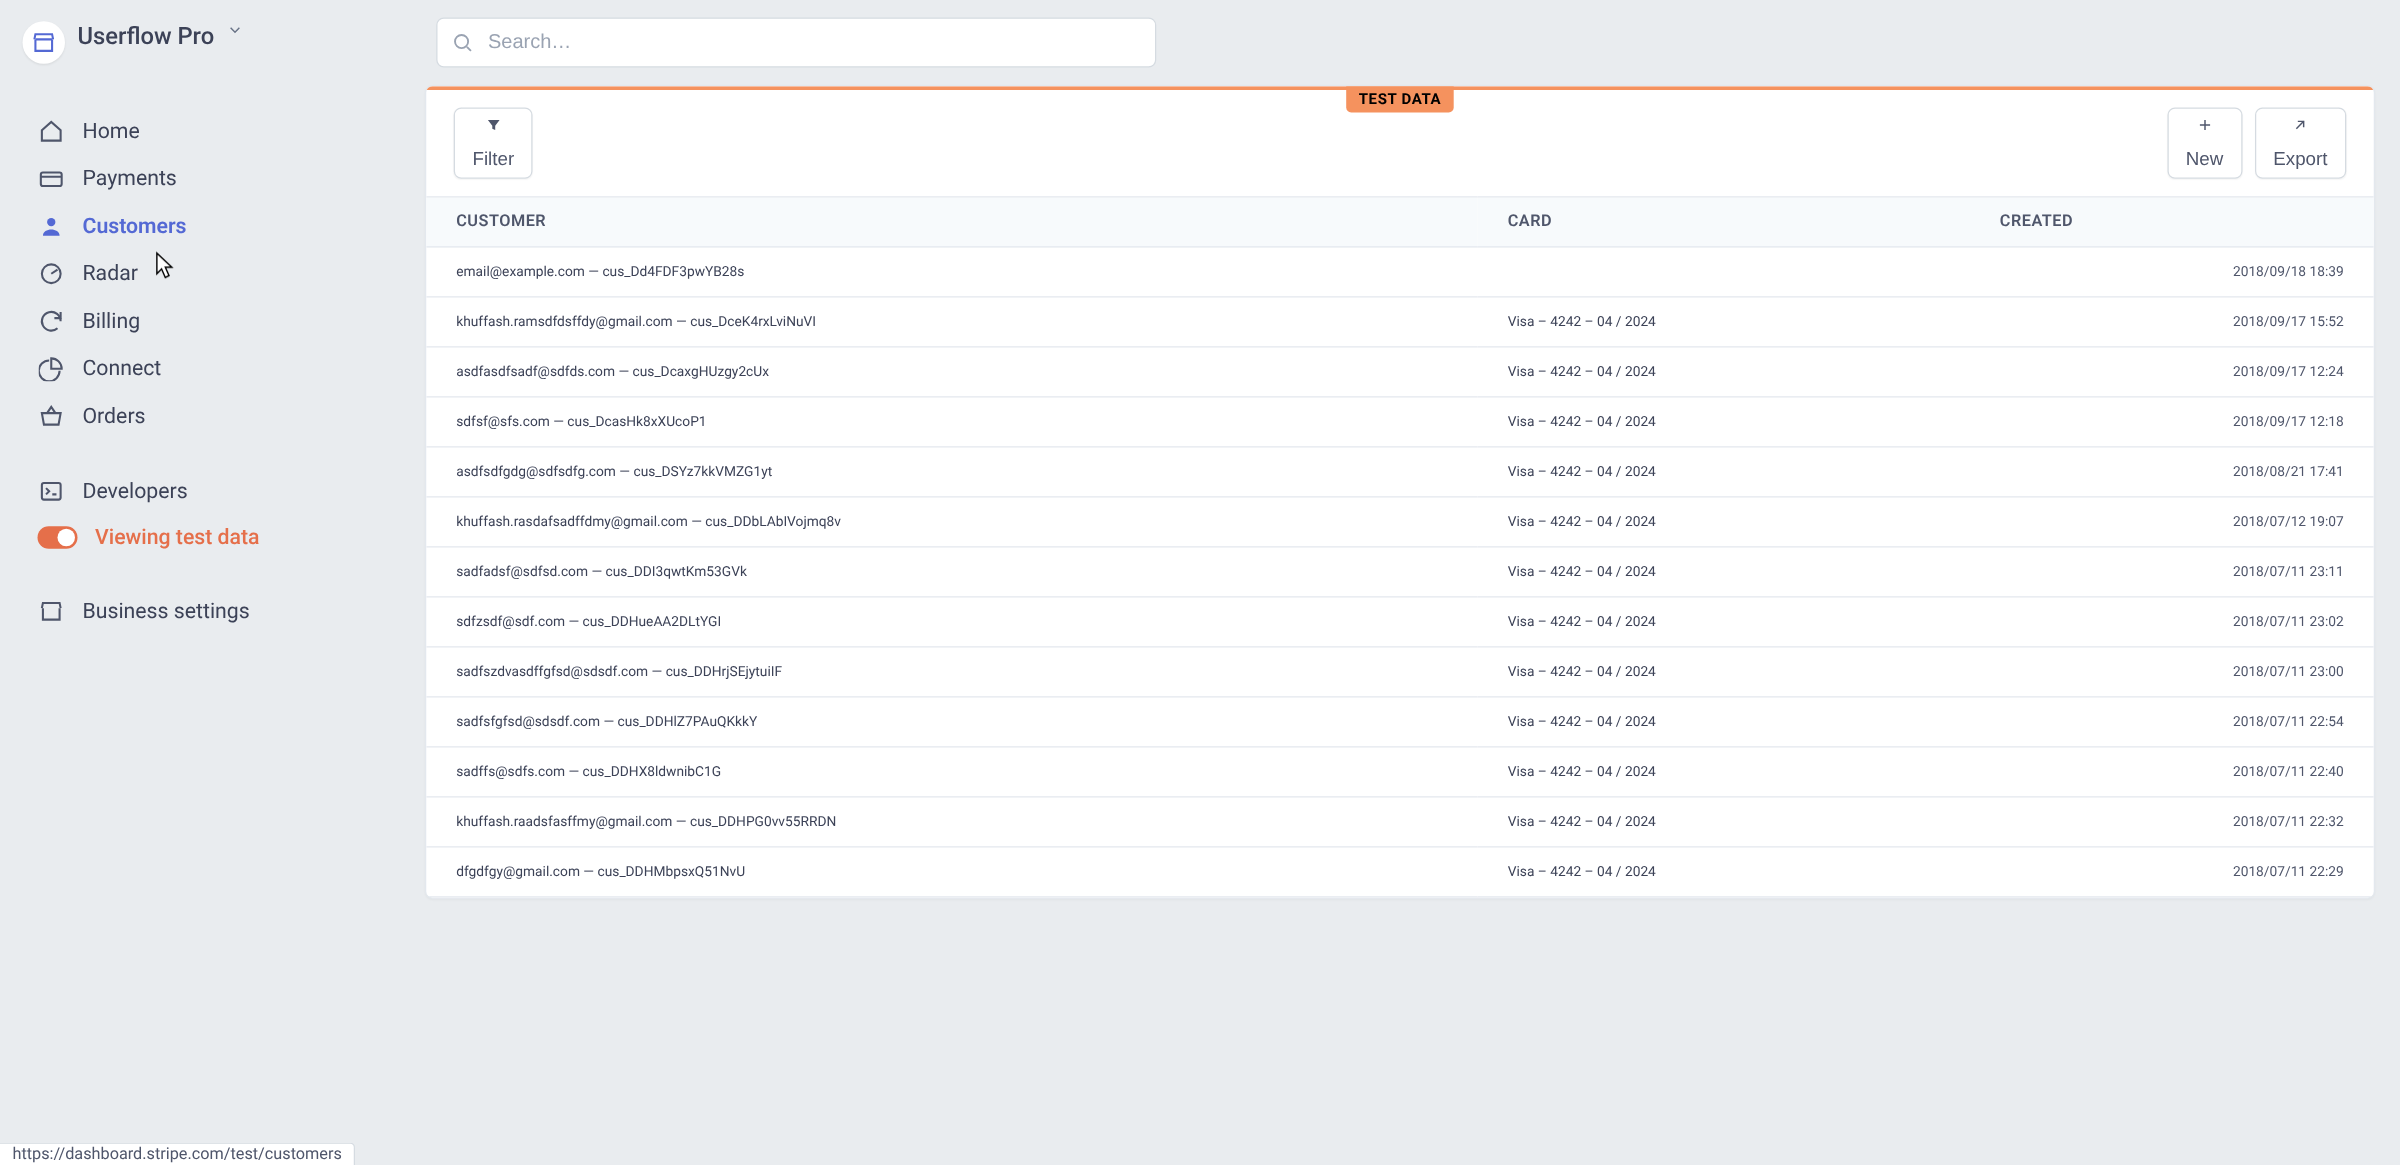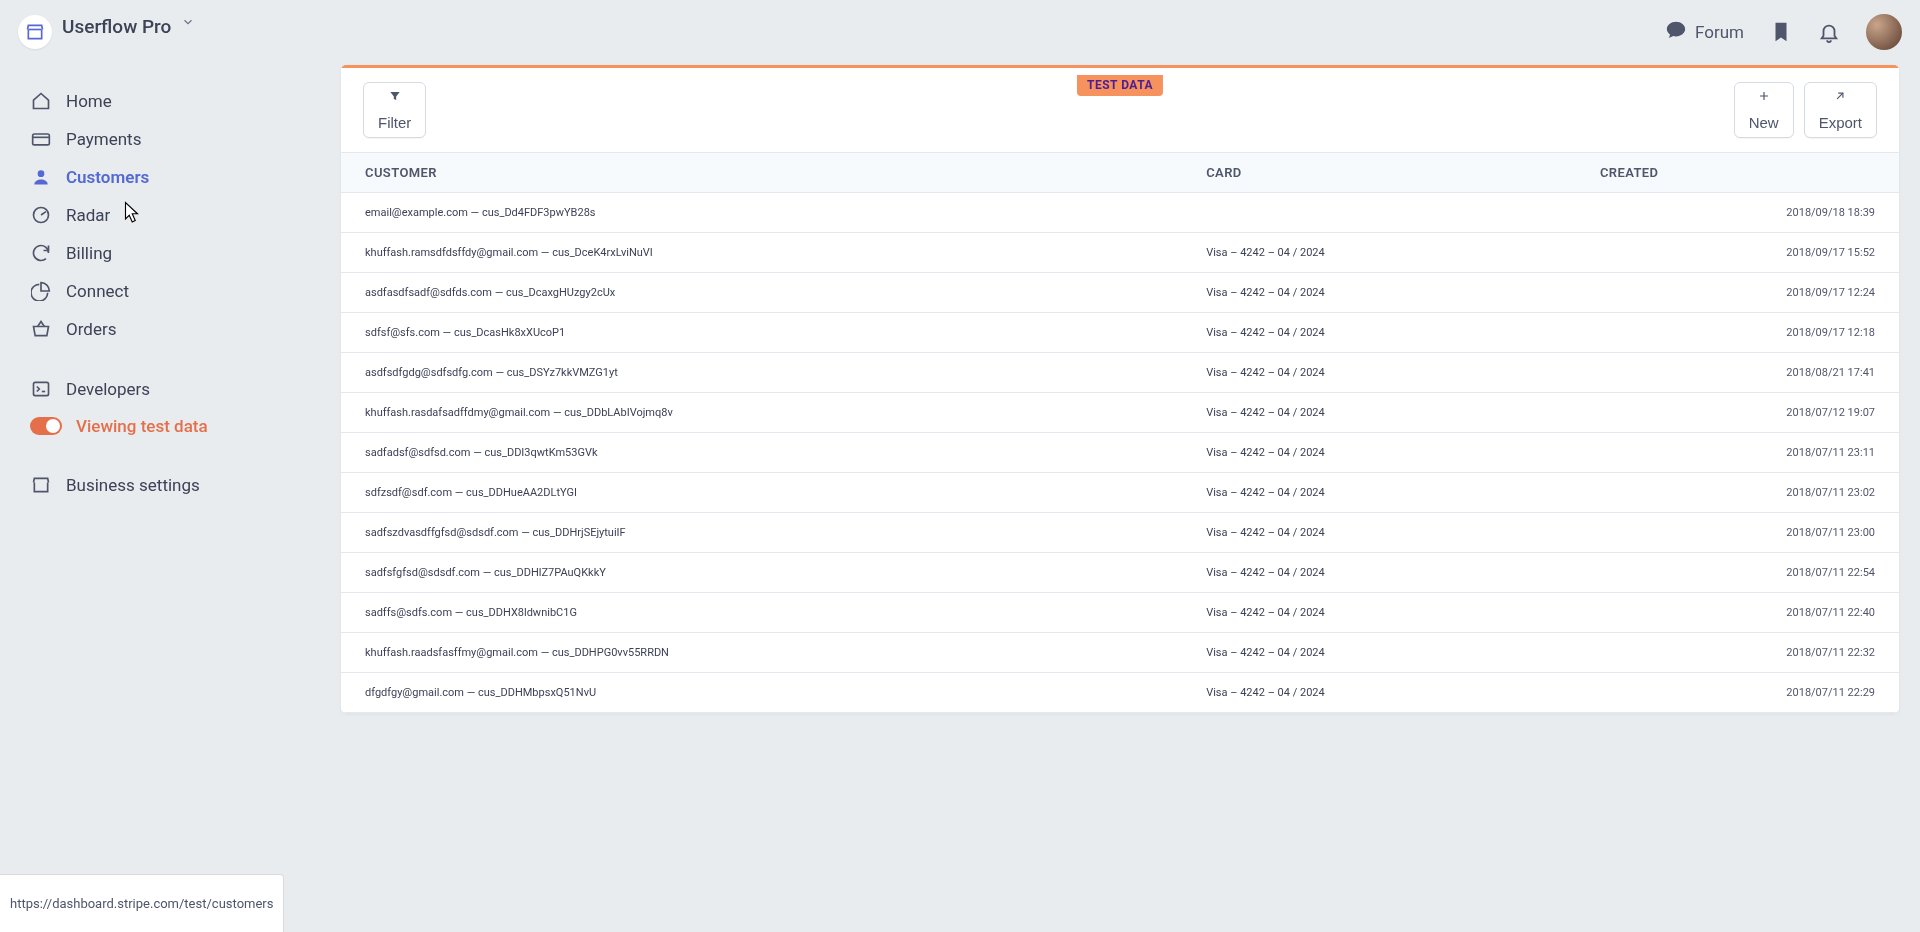--- a/index.html
+++ b/index.html
@@ -158,27 +158,26 @@
     height: 3px;
     background: #f5925e;
     position: relative;
   }
   .test-badge {
     position: absolute;
     left: 50%;
     transform: translateX(-50%);
     top: 0;
     background: #f5925e;
-    color: #4c1d95;
+    color: #000000;
     font-size: 12px;
     font-weight: 700;
     letter-spacing: 0.5px;
     padding: 3px 10px 4px;
     border-radius: 0 0 4px 4px;
-    margin-top: 10px;
   }
   .toolbar {
     display: flex;
     align-items: center;
     padding: 14px 22px;
     gap: 10px;
   }
   .btn {
     display: inline-flex;
     align-items: center;
@@ -222,21 +221,21 @@
   .status-url {
     position: fixed;
     left: 0; bottom: 0;
     background: #fff;
     border: 1px solid #d5dbe1;
     border-left: none;
     border-bottom: none;
     border-radius: 0 4px 0 0;
     font-size: 13px;
     color: #4f566b;
-    padding: 21px 10px;
+    padding: 1px 10px;
   }
   .cursor-overlay {
     position: fixed;
     left: 124px;
     top: 201px;
     width: 18px;
     pointer-events: none;
     z-index: 100;
   }
 </style>
@@ -253,43 +252,30 @@
         </svg>
     </span>
     <span class="app-name">Userflow Pro</span>
     <span>
       <svg class="chevron-down" viewBox="0 0 24 24" fill="none" stroke="currentColor" stroke-width="2">
           <polyline points="6 9 12 15 18 9"></polyline>
         </svg>
     </span>
   </div>
 
-
-  <div class="top-right">
-    <div class="forum-link">
-      <span>
-        <svg width="22" height="22" viewBox="0 0 24 24" fill="currentColor">
-            <path d="M12 3C6.5 3 2 6.6 2 11c0 2.4 1.3 4.5 3.4 5.9-.1 1.2-.6 2.7-1.4 3.6 1.8-.2 3.7-1 5-1.9 1 .3 2 .4 3 .4 5.5 0 10-3.6 10-8s-4.5-8-10-8z"></path>
-          </svg>
-      </span>
-      <span>Forum</span>
-    </div>
-    <span class="top-icon">
-      <svg viewBox="0 0 24 24" fill="currentColor">
-          <path d="M6 2h12v20l-6-4-6 4z"></path>
+  <div class="search-wrap">
+    <span class="search-icon">
+      <svg viewBox="0 0 24 24" fill="none" stroke="currentColor" stroke-width="2">
+          <circle cx="11" cy="11" r="7"></circle>
+          <line x1="21" y1="21" x2="16.65" y2="16.65"></line>
         </svg>
     </span>
-    <span class="top-icon">
-      <svg viewBox="0 0 24 24" fill="none" stroke="currentColor" stroke-width="2">
-          <path d="M18 16v-5a6 6 0 10-12 0v5l-2 3h16z"></path>
-          <path d="M10 21a2 2 0 004 0"></path>
-        </svg>
-    </span>
-    <div class="avatar"></div>
+    <input class="search-input" placeholder="Search…" style="">
   </div>
+
 </div>
 
 <div class="layout">
   <nav class="sidebar">
     <div class="side-item">
       <span class="side-icon">
           <svg viewBox="0 0 24 24" width="20" height="20" fill="none" stroke="currentColor" stroke-width="2">
             <path d="M3 11l9-8 9 8v10H3z"></path>
           </svg>
         </span>

